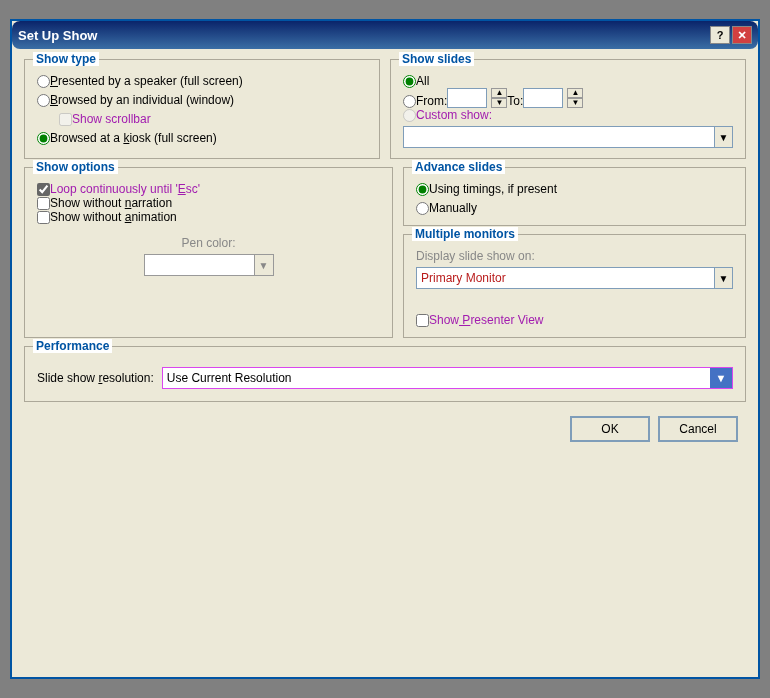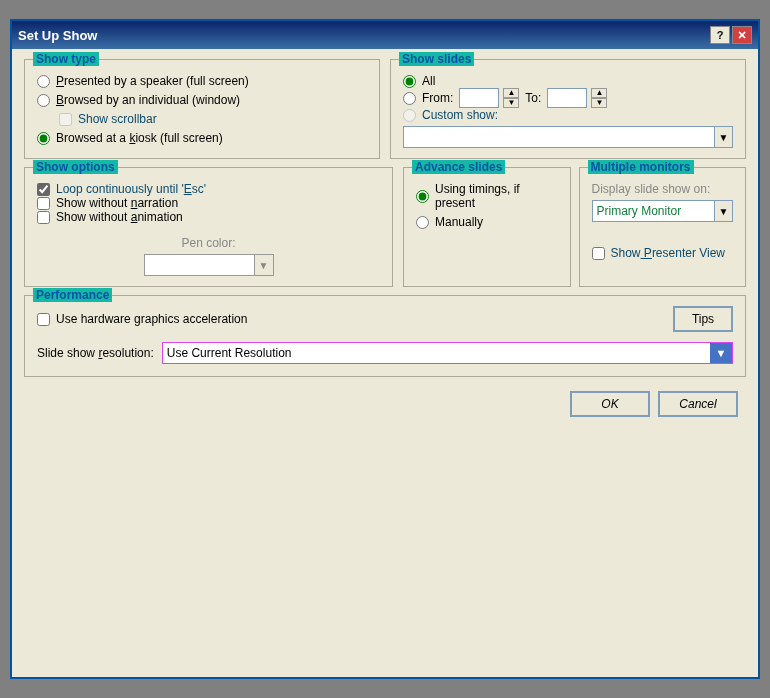--- a/index.html
+++ b/index.html
@@ -23,20 +23,21 @@
     .title-bar {
       background: linear-gradient(to bottom, #0A246A, #3A6EA5);
       color: white;
       font-size: 13px;
       font-weight: bold;
       padding: 4px 6px;
       display: flex;
       align-items: center;
       justify-content: space-between;
       height: 28px;
+      border-radius: 8px;
     }
     .title-bar-left {
       display: flex;
       align-items: center;
       gap: 6px;
     }
     .title-bar-controls {
       display: flex;
       align-items: center;
       gap: 2px;
@@ -69,42 +70,41 @@
       flex: 1;
       position: relative;
     }
     .panel-title {
       color: #0054A3;
       font-weight: bold;
       font-size: 12px;
       position: absolute;
       top: -8px;
       left: 8px;
-      background: #14b8a6;
+      background: #ffffff;
       padding: 0 3px;
     }
     .panel-content {
       margin-top: 6px;
     }
     .radio-group, .checkbox-group {
       display: flex;
       flex-direction: column;
       gap: 5px;
     }
     .radio-item, .checkbox-item {
       display: flex;
-      align-items: center;
-      gap: 6px;
+      align-items: flex-end;
       font-size: 12px;
     }
     .radio-item input[type=radio], .checkbox-item input[type=checkbox] {
       margin: 0;
     }
     .disabled-text {
-      color: #0c4a6e;
+      color: #a21caf;
     }
     .indent {
       margin-left: 22px;
     }
     .underline { text-decoration: underline; }
     
     .spin-container {
       display: flex;
       align-items: center;
       gap: 4px;
@@ -154,21 +154,21 @@
       width: 18px;
       height: 100%;
       background: #ECE9D8;
       border-left: 1px solid #7F9DB9;
       display: flex;
       align-items: center;
       justify-content: center;
       cursor: pointer;
       font-size: 10px;
     }
-    .dropdown.enabled .dropdown-text { color: #15803d; }
+    .dropdown.enabled .dropdown-text { color: #b91c1c; }
     
     .pen-color-box {
       display: flex;
       align-items: center;
       gap: 4px;
       margin-top: 4px;
       flex-direction: column;
     }
     .pen-color-label { color: #888; }
     .color-dropdown {
@@ -210,21 +210,20 @@
       padding: 4px 8px 8px 8px;
     }
     .dialog-btn {
       width: 80px;
       height: 26px;
       background: #ECE9D8;
       border: 2px solid #7F9DB9;
       font-size: 12px;
       cursor: pointer;
       font-family: Tahoma, Arial, sans-serif;
-      font-style: italic;
     }
     .tips-btn {
       width: 60px;
       height: 26px;
       background: #ECE9D8;
       border: 2px solid #7F9DB9;
       font-size: 12px;
       cursor: pointer;
       font-family: Tahoma, Arial, sans-serif;
       float: right;
@@ -371,21 +370,21 @@
           <div class="pen-color-box" style="margin-top: 12px;">
             <span class="pen-color-label">Pen color:</span>
             <div class="color-dropdown">
               <div class="color-swatch"></div>
               <div class="color-dropdown-btn">▼</div>
             </div>
           </div>
         </div>
       </div>
 
-      <div style="flex: 1; display: flex; flex-direction: row; gap: 8px;">
+      <div style="flex: 1; display: flex; flex-direction: column; gap: 8px;">
 
         <div class="panel">
           <span class="panel-title">Advance slides</span>
           <div class="panel-content radio-group">
             <div class="radio-item">
               <input type="radio" name="advance" id="radio-timings" checked="" style="">
               <label for="radio-timings">Using timings, if present</label>
             </div>
             <div class="radio-item">
               <input type="radio" name="advance" id="radio-manually" style="">
@@ -407,27 +406,20 @@
               <label for="chk-presenter" class="disabled-text">Show<span class="underline"> P</span>resenter View</label>
             </div>
           </div>
         </div>
 
       </div>
     </div>
 
     <div class="bottom-panel">
       <span class="panel-title">Performance</span>
-      <div class="perf-top-row">
-        <div class="checkbox-item">
-          <input type="checkbox" id="chk-hwaccel" style="">
-          <label for="chk-hwaccel">Use hardware graphics acceleration</label>
-        </div>
-        <button class="tips-btn">Tips</button>
-      </div>
       <div class="resolution-row">
         <span class="resolution-label">Slide show <span class="underline">r</span>esolution:</span>
         <div class="resolution-dropdown">
           <span class="resolution-dropdown-text">Use Current Resolution</span>
           <div class="resolution-dropdown-btn">▼</div>
         </div>
       </div>
     </div>
 
     <div class="buttons-row">

